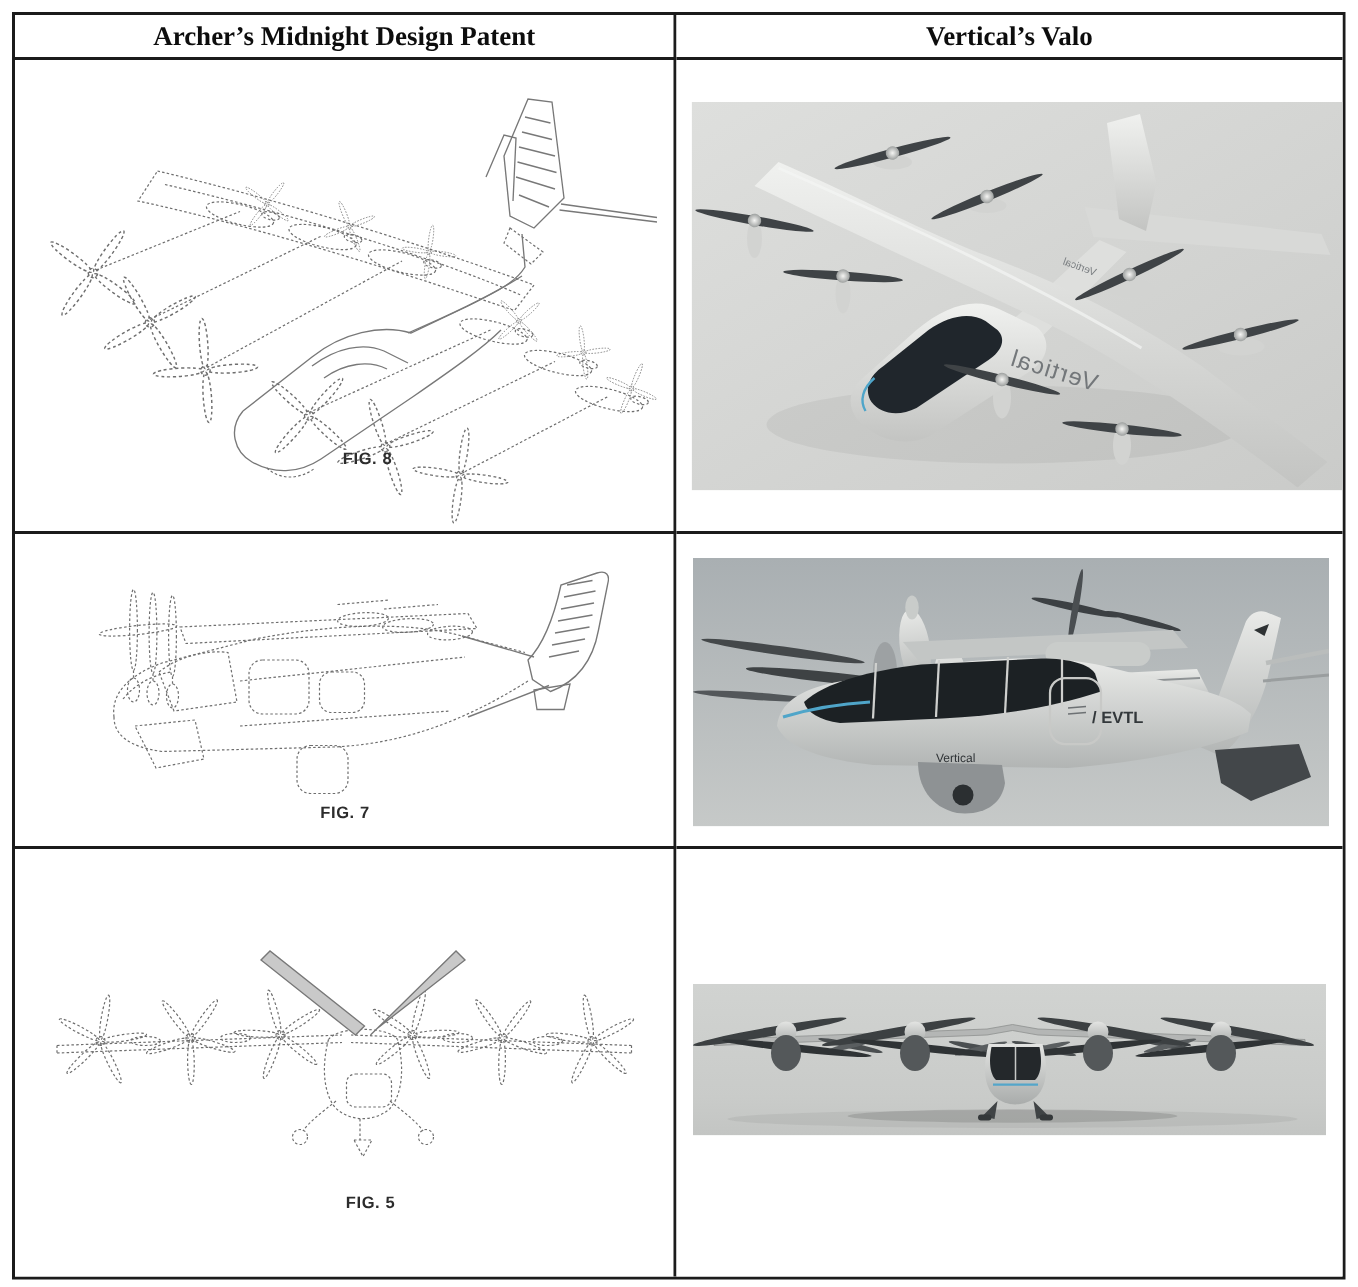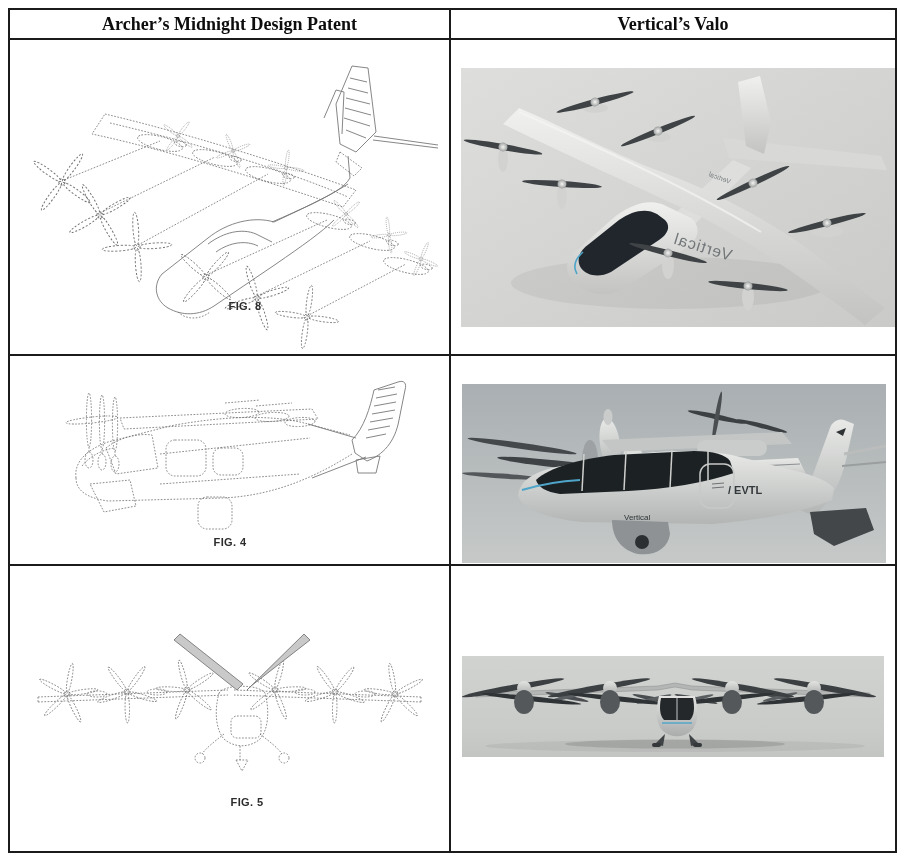--- a/index.html
+++ b/index.html
@@ -191,25 +191,25 @@
         <path d="M368,34 L385,31"></path>
           <path d="M366,42 L387,38"></path>
           <path d="M364,50 L386,46"></path>
         <path d="M362,58 L385,54"></path>
           <path d="M360,66 L383,62"></path>
           <path d="M358,74 L380,70"></path>
           <path d="M356,82 L376,78"></path>
         <path d="M346,104 L370,100 L366,117 L348,117 Z"></path>
       </g>
     </svg>
-    <div class="figlabel" style="left:220px;top:180px">FIG. 4</div>
+    <div class="figlabel" style="left:220px;top:180px">FIG. 7</div>
   </div>
 
   <div class="cell rb">
-    <div class="photo" style="left:11px;top:28px;width:424px;height:179px">
+    <div class="photo" style="left:11px;top:16px;width:424px;height:179px">
       <svg viewBox="0 0 424 179">
         <defs>
           <linearGradient id="bg2" x1="0" y1="0" x2="0" y2="1">
             <stop offset="0" stop-color="#a9afb2"></stop>
               <stop offset="1" stop-color="#c6c9c8"></stop>
           </linearGradient>
           <linearGradient id="sil2" x1="0" y1="0" x2="0" y2="1">
             <stop offset="0" stop-color="#e9eae8"></stop>
               <stop offset="1" stop-color="#b2b5b4"></stop>
           </linearGradient>

